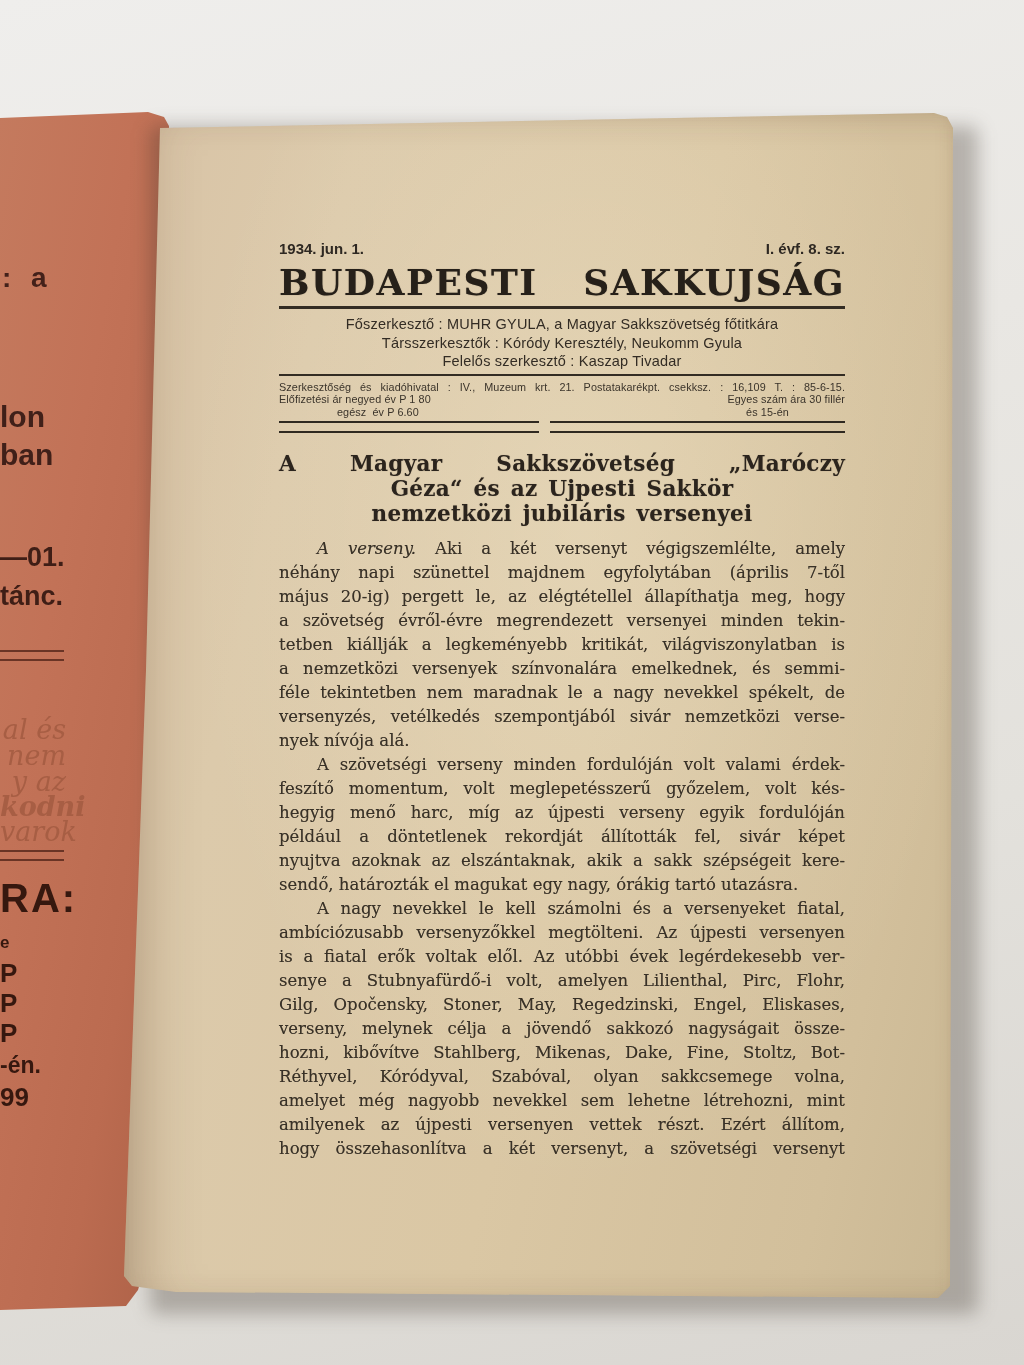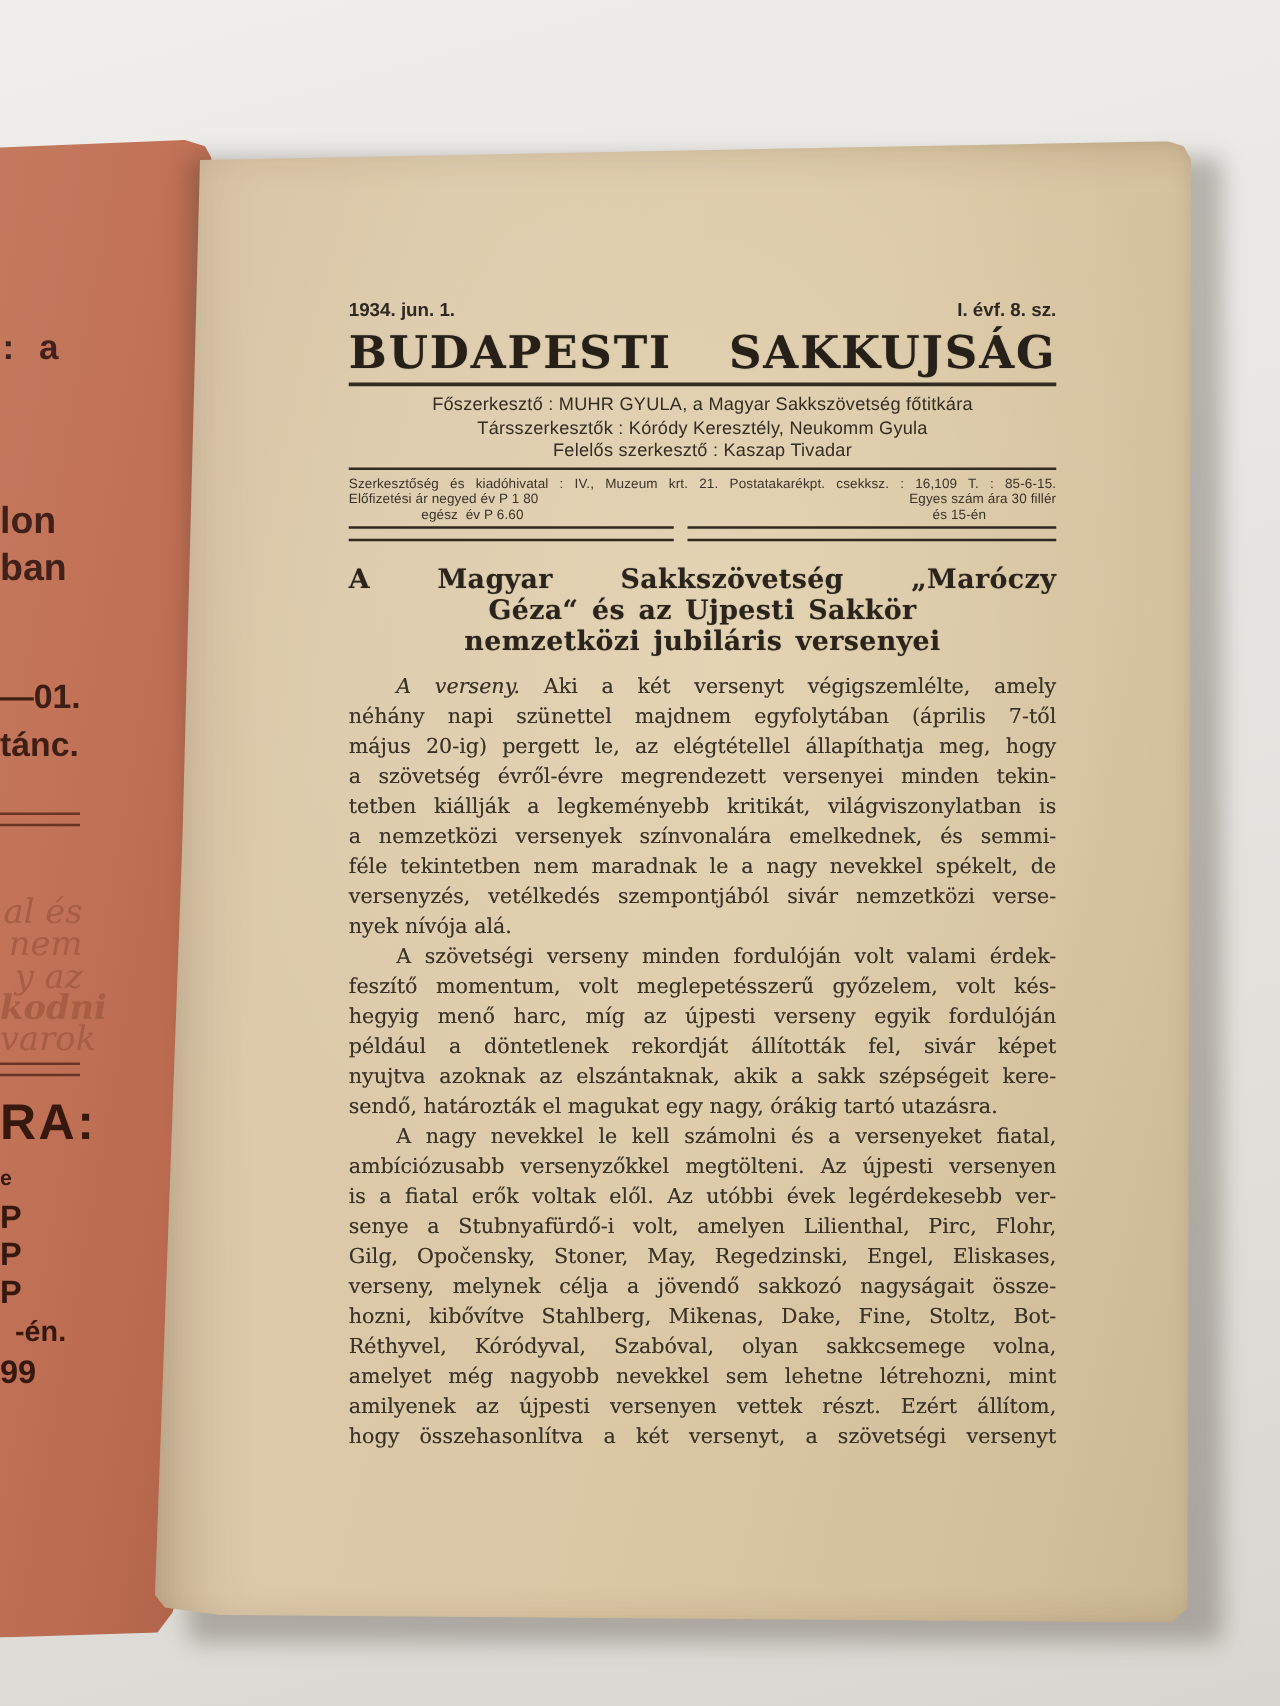--- a/index.html
+++ b/index.html
@@ -29,21 +29,21 @@
   .faint.fl0{top:604px;}
   .faint.fl1{top:630px;}
   .faint.fl2{top:656px;}
   .faint.fl3{top:681px;font-weight:bold;}
   .faint.fl4{top:706px;}
   .frag.f-ra{left:0;top:766px;font-size:40px;letter-spacing:2px;color:#36180f;}
   .frag.f-e{left:0;top:822px;font-size:17px;color:#36180f;}
   .frag.f-p1{left:0;top:848px;font-size:26px;color:#36180f;}
   .frag.f-p2{left:0;top:878px;font-size:26px;color:#36180f;}
   .frag.f-p3{left:0;top:908px;font-size:26px;color:#36180f;}
-  .frag.f-en{left:0;top:942px;font-size:23px;color:#36180f;padding-left:12px;}
+  .frag.f-en{left:0;top:942px;font-size:23px;color:#36180f;}
   .frag.f-99{left:0;top:972px;font-size:26px;color:#36180f;}
   
   .sheet-shadow{
     position:absolute;left:150px;top:126px;width:828px;height:1188px;
     background:rgba(60,50,40,0.30);filter:blur(9px);border-radius:8px;
   }
   .sheet{
     position:absolute;left:116px;top:110px;width:845px;height:1200px;
     background:
       radial-gradient(ellipse at 55% 35%, rgba(255,248,225,0.25) 0%, rgba(255,248,225,0) 60%),

